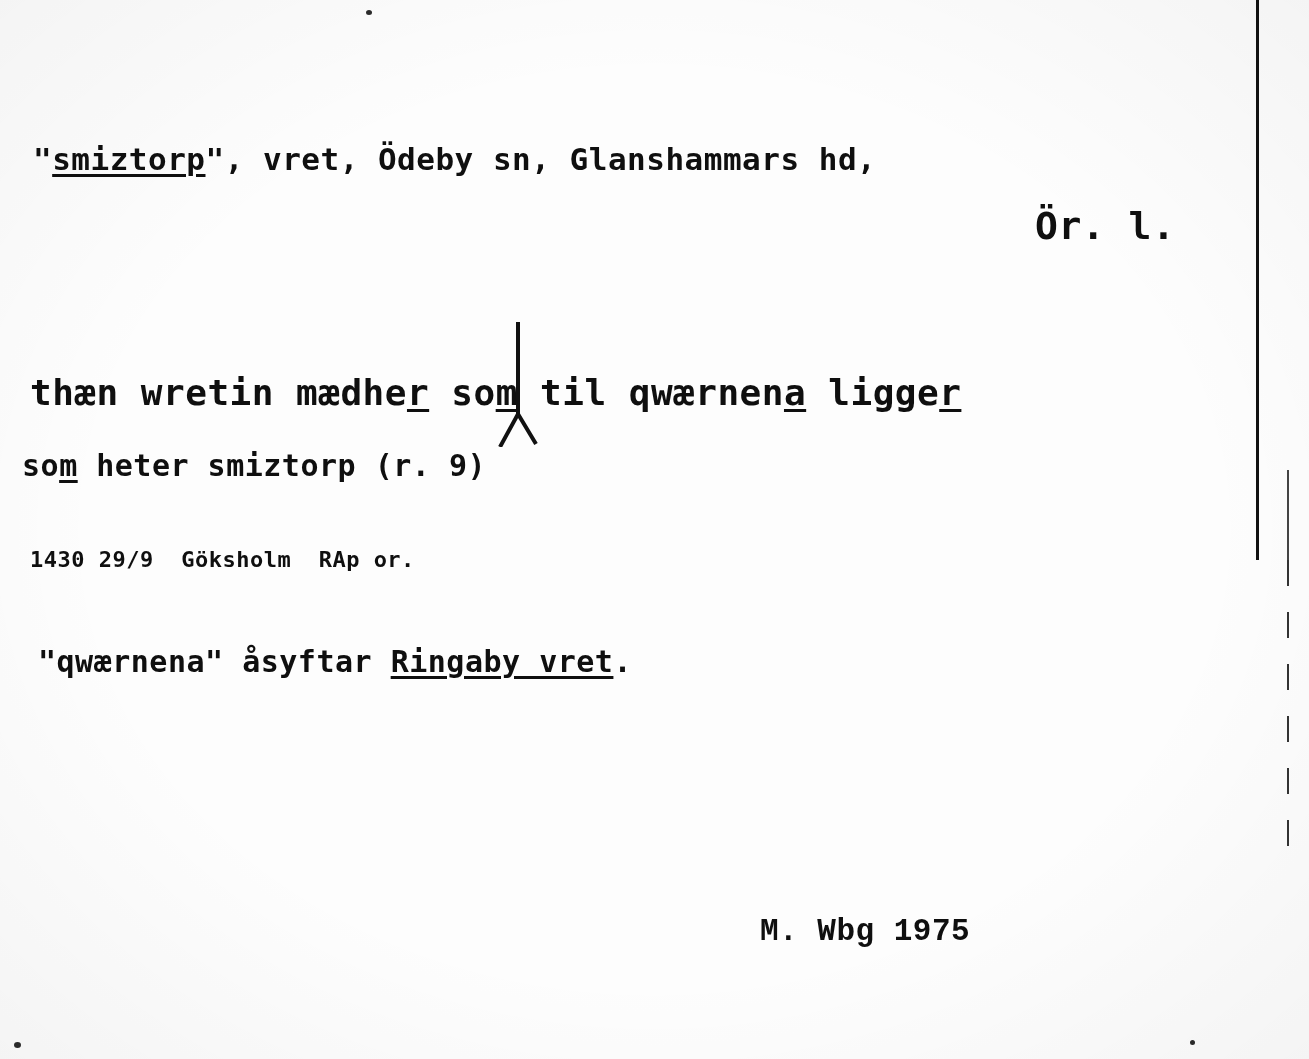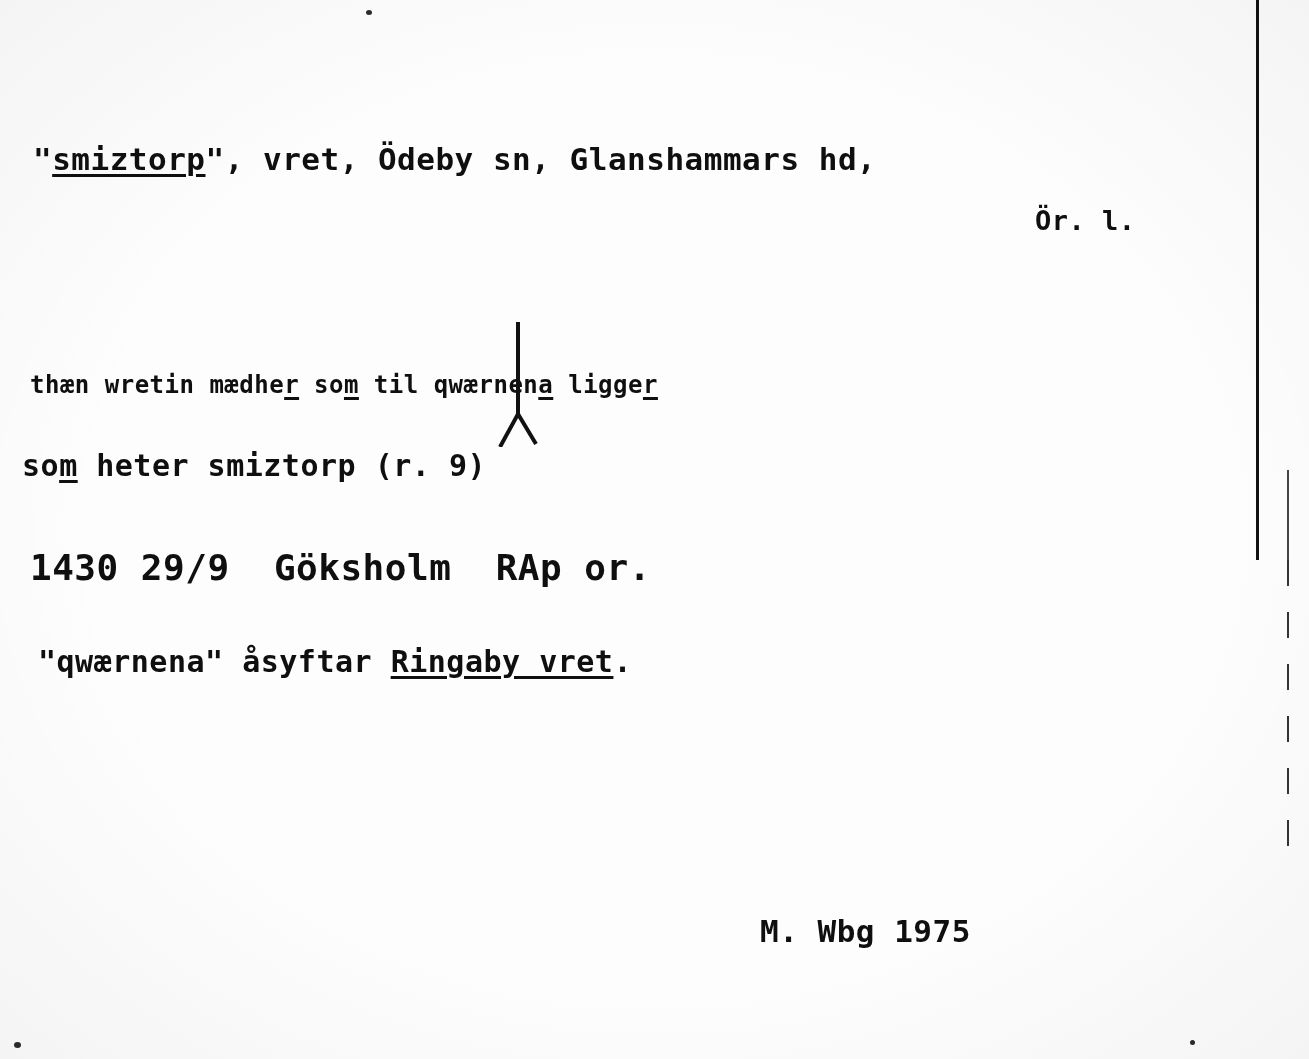--- a/index.html
+++ b/index.html
@@ -33,48 +33,49 @@
     letter-spacing: 0.5px;
     line-height: 1.15;
   }
 
   .t-head {
     font-size: 31px;
     left: 33px;
     top: 142px;
   }
   .t-head2 {
-    font-size: 27px;
+    font-size: 38px;
     left: 1035px;
     top: 205px;
   }
   .t-body1 {
-    font-size: 24px;
+    font-size: 36px;
     left: 30px;
     top: 372px;
   }
   .t-body2 {
     font-size: 30px;
     left: 22px;
     top: 449px;
   }
   .t-body3 {
-    font-size: 36px;
+    font-size: 22px;
     left: 30px;
     top: 547px;
   }
   .t-body4 {
     font-size: 30px;
     left: 38px;
     top: 645px;
   }
   .t-sign {
     font-size: 31px;
     left: 760px;
     top: 914px;
+    font-family: Liberation Mono, monospace;
   }
 
   .u {
     text-decoration: underline;
     text-decoration-thickness: 3px;
     text-underline-offset: 4px;
     margin-top: 16px;
   }
 
   

